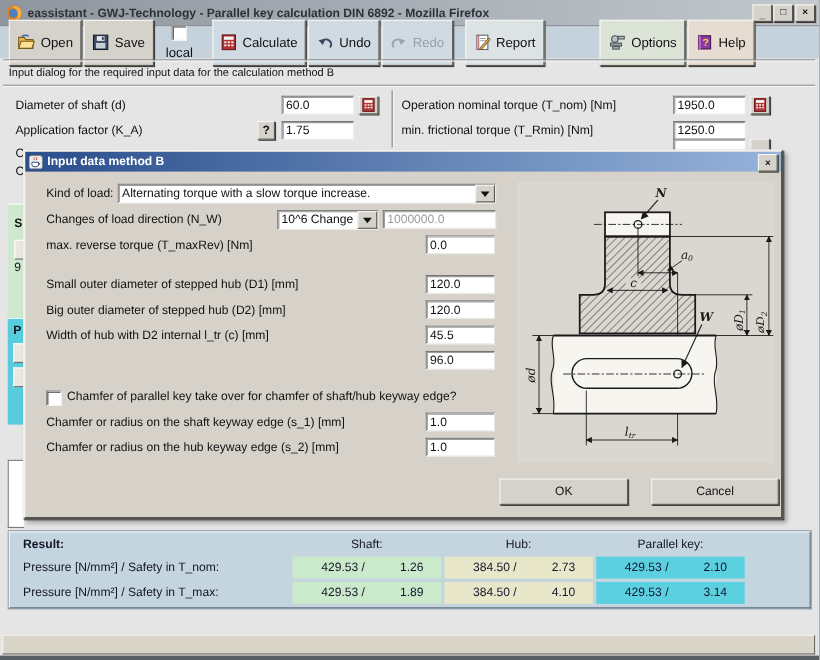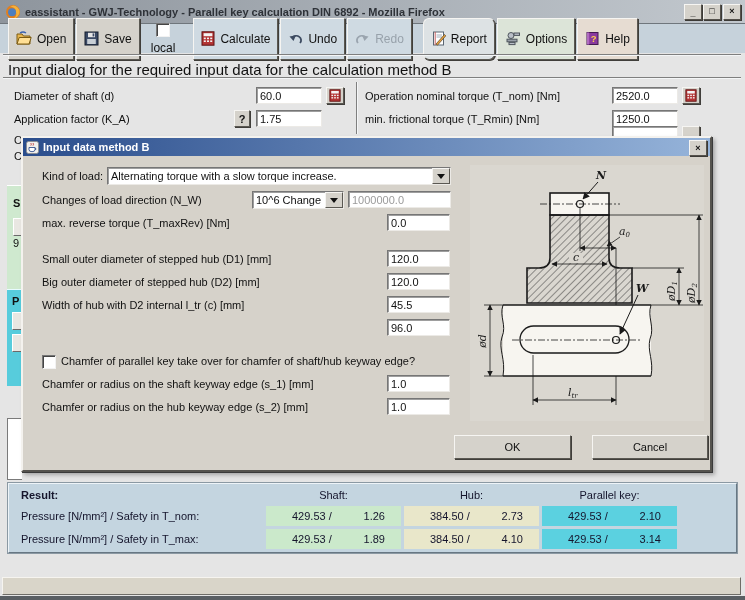--- a/index.html
+++ b/index.html
@@ -6,28 +6,28 @@
   body{font-family:"Liberation Sans","DejaVu Sans",sans-serif;background:#8d969e;}
   #screen{position:relative;width:745px;height:600px;background:#e5e5e5;overflow:hidden;outline:1px solid #6d767d;}
   .abs{position:absolute;}
   
   .titlebar{left:0;top:0;width:745px;height:23px;background:linear-gradient(to right,#8e959d,#c2c8ce);display:flex;align-items:center;border-bottom:1px solid #6f767c;}
   .titlebar .app-title{font-size:11px;font-weight:bold;color:#2e3238;margin-left:4px;white-space:nowrap;}
   .winbtn{width:16px;height:14px;background:#d5d2cb;border:1px solid;border-color:#f6f5f2 #55524c #55524c #f6f5f2;box-shadow:1px 1px 0 #3c3a36;font-size:9px;font-weight:bold;color:#111;display:flex;align-items:center;justify-content:center;line-height:1;}
   
   .toolbar{left:0;top:24px;width:745px;height:29px;background:#c6d2db;display:flex;align-items:center;padding-left:8px;box-sizing:border-box;}
   .tbtn{display:inline-flex;align-items:center;gap:5px;height:24px;padding:8px 7px;background:#d5d2cb;border:1px solid;border-color:#f6f5f2 #5a5852 #5a5852 #f6f5f2;box-shadow:1px 1px 0 #403e3a;font-size:12px;color:#111;margin-right:2px;cursor:default;}
-  .tbtn.blue{background:#cfdae2;} .tbtn.rep{background:#dde2e4;border-radius:6px;} .tbtn.opt{background:#dce4d8;} .tbtn.hlp{background:#e6dcd2;}
+  .tbtn.blue{background:#cfdae2;} .tbtn.rep{background:#dde2e4;} .tbtn.opt{background:#dce4d8;margin-left:48px;} .tbtn.hlp{background:#e6dcd2;}
   .tbtn.disabled{color:#98a2ab;}
   .tgap{width:9px;}
   .cb{width:12px;height:12px;background:#fff;border:1px solid;border-color:#777 #f2f2f2 #f2f2f2 #777;box-shadow:inset 1px 1px 0 #444;}
   .localwrap{display:inline-flex;align-items:center;gap:4px;font-size:12px;color:#111;flex-direction:column;}
   .groove{border-top:1px solid #7f7f7f;border-bottom:1px solid #f4f6f7;height:0;}
   
-  .subtitle{left:8px;top:61px;font-size:15px;color:#111;}
+  .subtitle{left:8px;top:61px;font-size:10px;color:#111;}
   .lbl{font-size:11px;color:#111;white-space:nowrap;}
   .field{background:#fff;border:1px solid;border-color:#767676 #eceae6 #eceae6 #767676;box-shadow:inset 1px 1px 0 rgba(40,40,40,.45);font-size:11px;color:#111;display:flex;align-items:center;padding-left:3px;box-sizing:border-box;height:17px;}
   .field.dis span{color:#9b9b9b;}
   .sqbtn{background:#d5d2cb;border:1px solid;border-color:#f6f5f2 #5a5852 #5a5852 #f6f5f2;box-shadow:1px 1px 0 #403e3a;display:flex;align-items:center;justify-content:center;box-sizing:border-box;font-size:11px;font-weight:bold;color:#111;}
   .vdivider{border-left:1px solid #7f7f7f;border-right:1px solid #f4f6f7;width:0;}
   
   .dialog{left:21px;top:136px;width:691px;height:336px;background:#d6d2ca;border:2px solid;border-color:#f4f2ee #55534e #55534e #f4f2ee;box-shadow:1px 1px 0 #3a3a3a,3px 3px 4px rgba(0,0,0,.28);box-sizing:border-box;z-index:10;}
   .dlg-titlebar{position:absolute;left:0;top:0;right:0;height:18px;background:linear-gradient(to right,#2a4d8c,#96b4da);display:flex;align-items:center;}
   .dlg-title{color:#fff;font-size:11px;font-weight:bold;margin-left:4px;text-align:center;}
   .dlg-close{position:absolute;right:3px;top:2px;width:16px;height:14px;}
@@ -211,21 +211,21 @@
       <span>?</span>
     </div>
   <div class="abs field" style="left:256px;top:110px;width:66px;">
       <span>1.75</span>
     </div>
 
   <div class="abs vdivider" style="left:356px;top:82px;height:52px;"></div>
 
   <div class="abs lbl" style="left:365px;top:90px;">Operation nominal torque (T_nom) [Nm]</div>
   <div class="abs field" style="left:612px;top:87px;width:66px;">
-      <span>2520.0</span>
+      <span>1950.0</span>
     </div>
   <div class="abs sqbtn" style="left:682px;top:87px;width:18px;height:17px;">
     <span>
         <svg width="12" height="13" viewBox="0 0 14 15">
           <rect x="1" y="0.8" width="12" height="13.4" fill="#b43535" stroke="#5e1010"></rect>
           <rect x="2.6" y="2.2" width="8.8" height="3" fill="#f3f3f3"></rect>
           <g fill="#f3f3f3">
             <rect x="2.8" y="6.6" width="2" height="1.6"></rect>
             <rect x="6" y="6.6" width="2" height="1.6"></rect>
             <rect x="9.2" y="6.6" width="2" height="1.6"></rect>

